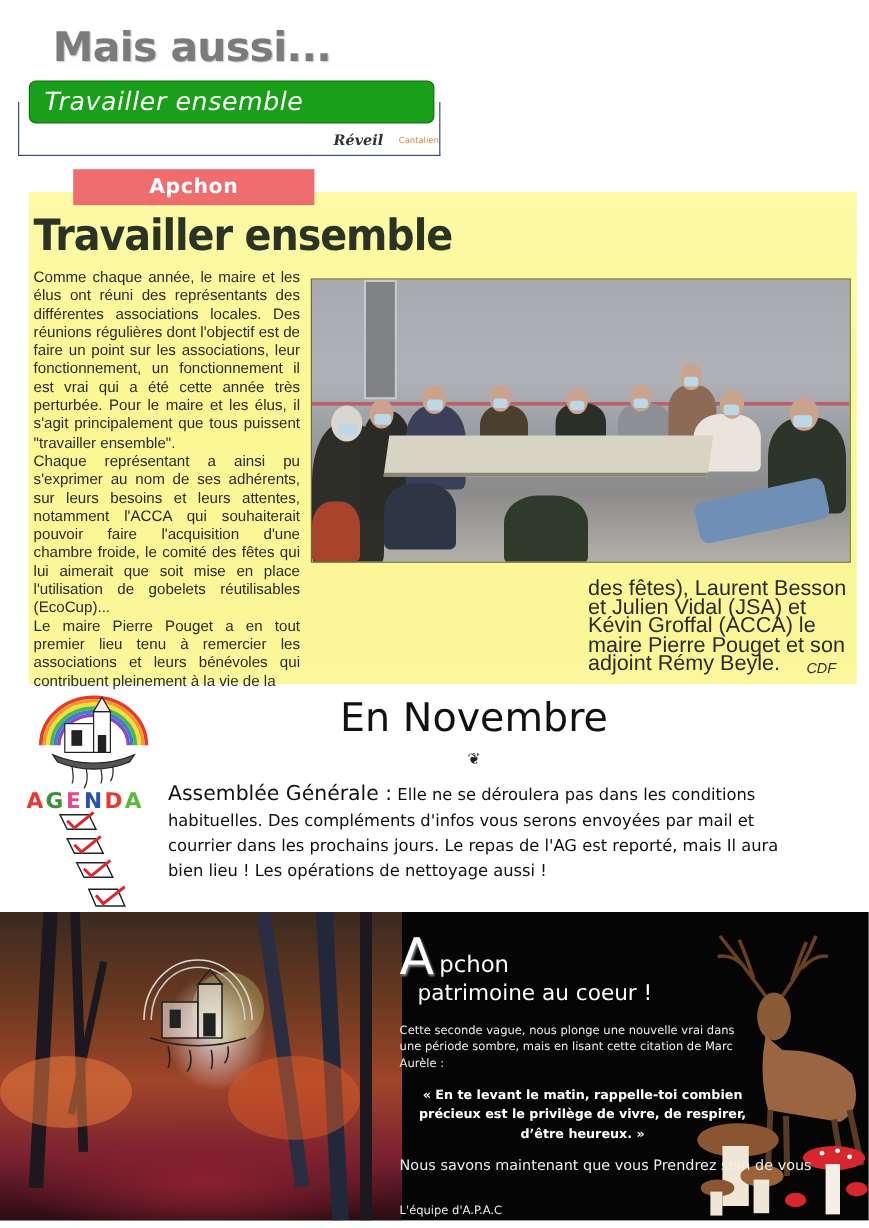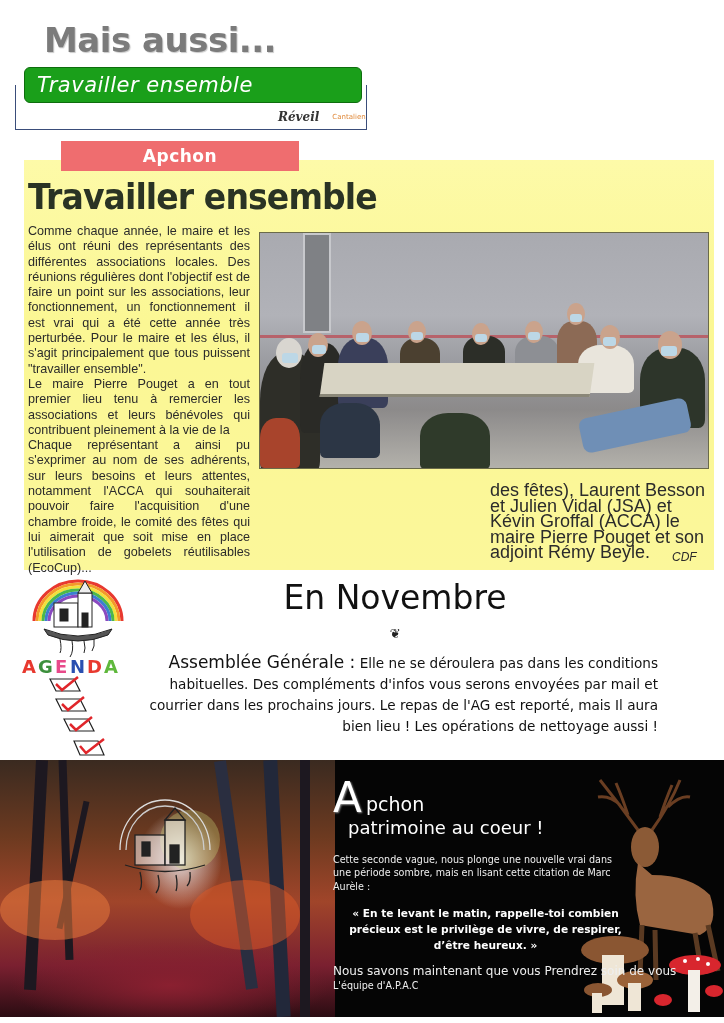--- a/index.html
+++ b/index.html
@@ -31,21 +31,21 @@
   .logo-reveil .word { font-family: "DejaVu Serif", serif; font-weight: bold; font-style: italic; font-size: 12px; color: #333; }
   .logo-reveil .word2 { font-size: 7px; color: #e08a3c; font-family: "DejaVu Sans", sans-serif; }
   .logo-reveil .dot { width: 5px; height: 5px; border-radius: 50%; background: #e08a3c; margin-top: -10px; }
 
   
   .clipping {
     position: absolute; left: 24px; top: 160px; width: 690px; height: 410px;
     background: linear-gradient(180deg, #fdfaa8 0%, #fbf794 40%, #fbf79a 100%);
   }
   .apchon-tag {
-    position: absolute; left: 61px; top: 141px; width: 238px; height: 30px;
+    position: absolute; left: 61px; top: 141px; width: 201px; height: 30px;
     background: #ef6d6f; color: #fff; font-weight: bold; font-size: 17px;
     font-family: "DejaVu Sans", sans-serif; text-align: center; line-height: 30px;
     letter-spacing: 0.5px;
   }
   .clip-headline {
     position: absolute; left: 28px; top: 176px; font-size: 36px;
     font-family: "DejaVu Sans", sans-serif; font-weight: bold;
     color: #2a3324; letter-spacing: -1px; transform: scaleX(0.92); transform-origin: left;
   }
   .clip-col1 {
@@ -84,21 +84,21 @@
   .agenda-logo { position: absolute; left: 20px; top: 573px; width: 115px; height: 185px; }
   .section-title {
     position: absolute; left: 150px; top: 578px; width: 490px; text-align: center;
     font-family: "DejaVu Sans", sans-serif; font-size: 33px; color: #111;
   }
   .ornament {
     position: absolute; left: 150px; top: 626px; width: 490px; text-align: center;
     font-size: 13px; color: #222;
   }
   .agenda-text {
-    position: absolute; left: 140px; top: 652px; width: 518px; text-align: right;
+    position: absolute; left: 140px; top: 652px; width: 518px; text-align: left;
     font-family: "DejaVu Sans", sans-serif; font-size: 13.6px; line-height: 21px; color: #111;
   }
   .agenda-text .lead { font-size: 17px; }
 
   
   .band { position: absolute; left: 0; top: 760px; width: 724px; height: 257px; background: #050505; overflow: hidden; }
   .forest {
     position: absolute; left: 0; top: 0; width: 335px; height: 257px;
     background:
       radial-gradient(ellipse 60px 70px at 180px 100px, rgba(245,245,250,0.85), rgba(245,245,250,0) 70%),
@@ -126,21 +126,21 @@
   }
   .band-quote {
     position: absolute; left: 343px; top: 905px; width: 285px; text-align: center;
     font-family: "DejaVu Sans", sans-serif; font-weight: bold; font-size: 10.6px; line-height: 16px; color: #fff;
   }
   .band-note {
     position: absolute; left: 333px; top: 964px; font-family: "DejaVu Sans", sans-serif;
     font-size: 12px; color: #eee;
   }
   .band-sign {
-    position: absolute; left: 333px; top: 980px; font-family: "DejaVu Sans", sans-serif;
+    position: absolute; left: 333px; top: 1004px; font-family: "DejaVu Sans", sans-serif;
     font-size: 9.6px; color: #eee;
   }
   .deer { position: absolute; left: 580px; top: 775px; width: 144px; height: 245px; }
 </style>
 </head>
 <body>
 
 <div class="main-title">Mais aussi...</div>
 <div class="header-frame"></div>
 <div class="green-banner">Travailler ensemble</div>
@@ -150,22 +150,22 @@
   <span class="word2">Cantalien</span>
   <span class="dot"></span>
 </div>
 
 <div class="clipping"></div>
 <div class="apchon-tag">Apchon</div>
 <div class="clip-headline">Travailler ensemble</div>
 
 <div class="clip-col1">
   <p>Comme chaque année, le maire et les élus ont réuni des représentants des différentes associations locales. Des réunions régulières dont l'objectif est de faire un point sur les associations, leur fonctionnement, un fonctionnement il est vrai qui a été cette année très perturbée. Pour le maire et les élus, il s'agit principalement que tous puissent "travailler ensemble".</p>
+  <p>Chaque représentant a ainsi pu s'exprimer au nom de ses adhérents, sur leurs besoins et leurs attentes, notamment l'ACCA qui souhaiterait pouvoir faire l'acquisition d'une chambre froide, le comité des fêtes qui lui aimerait que soit mise en place l'utilisation de gobelets réutilisables (EcoCup)...</p>
   <p>Le maire Pierre Pouget a en tout premier lieu tenu à remercier les associations et leurs bénévoles qui contribuent pleinement à la vie de la</p>
-  <p>Chaque représentant a ainsi pu s'exprimer au nom de ses adhérents, sur leurs besoins et leurs attentes, notamment l'ACCA qui souhaiterait pouvoir faire l'acquisition d'une chambre froide, le comité des fêtes qui lui aimerait que soit mise en place l'utilisation de gobelets réutilisables (EcoCup)...</p>
 </div>
 
 <div class="photo" title="Meeting of association representatives around a table">
   <div class="window"></div>
   <div class="stripe"></div>
 
   <div class="person" style="left:0;top:120px;width:60px;height:120px;background:#2e2e28;"></div>
   <div class="head" style="left:16px;top:105px;width:26px;height:30px;background:#d9d6d0;"></div>
   <div class="mask" style="left:22px;top:120px;width:16px;height:10px;"></div>
   <div class="person" style="left:40px;top:110px;width:44px;height:90px;background:#2a2a26;"></div>

